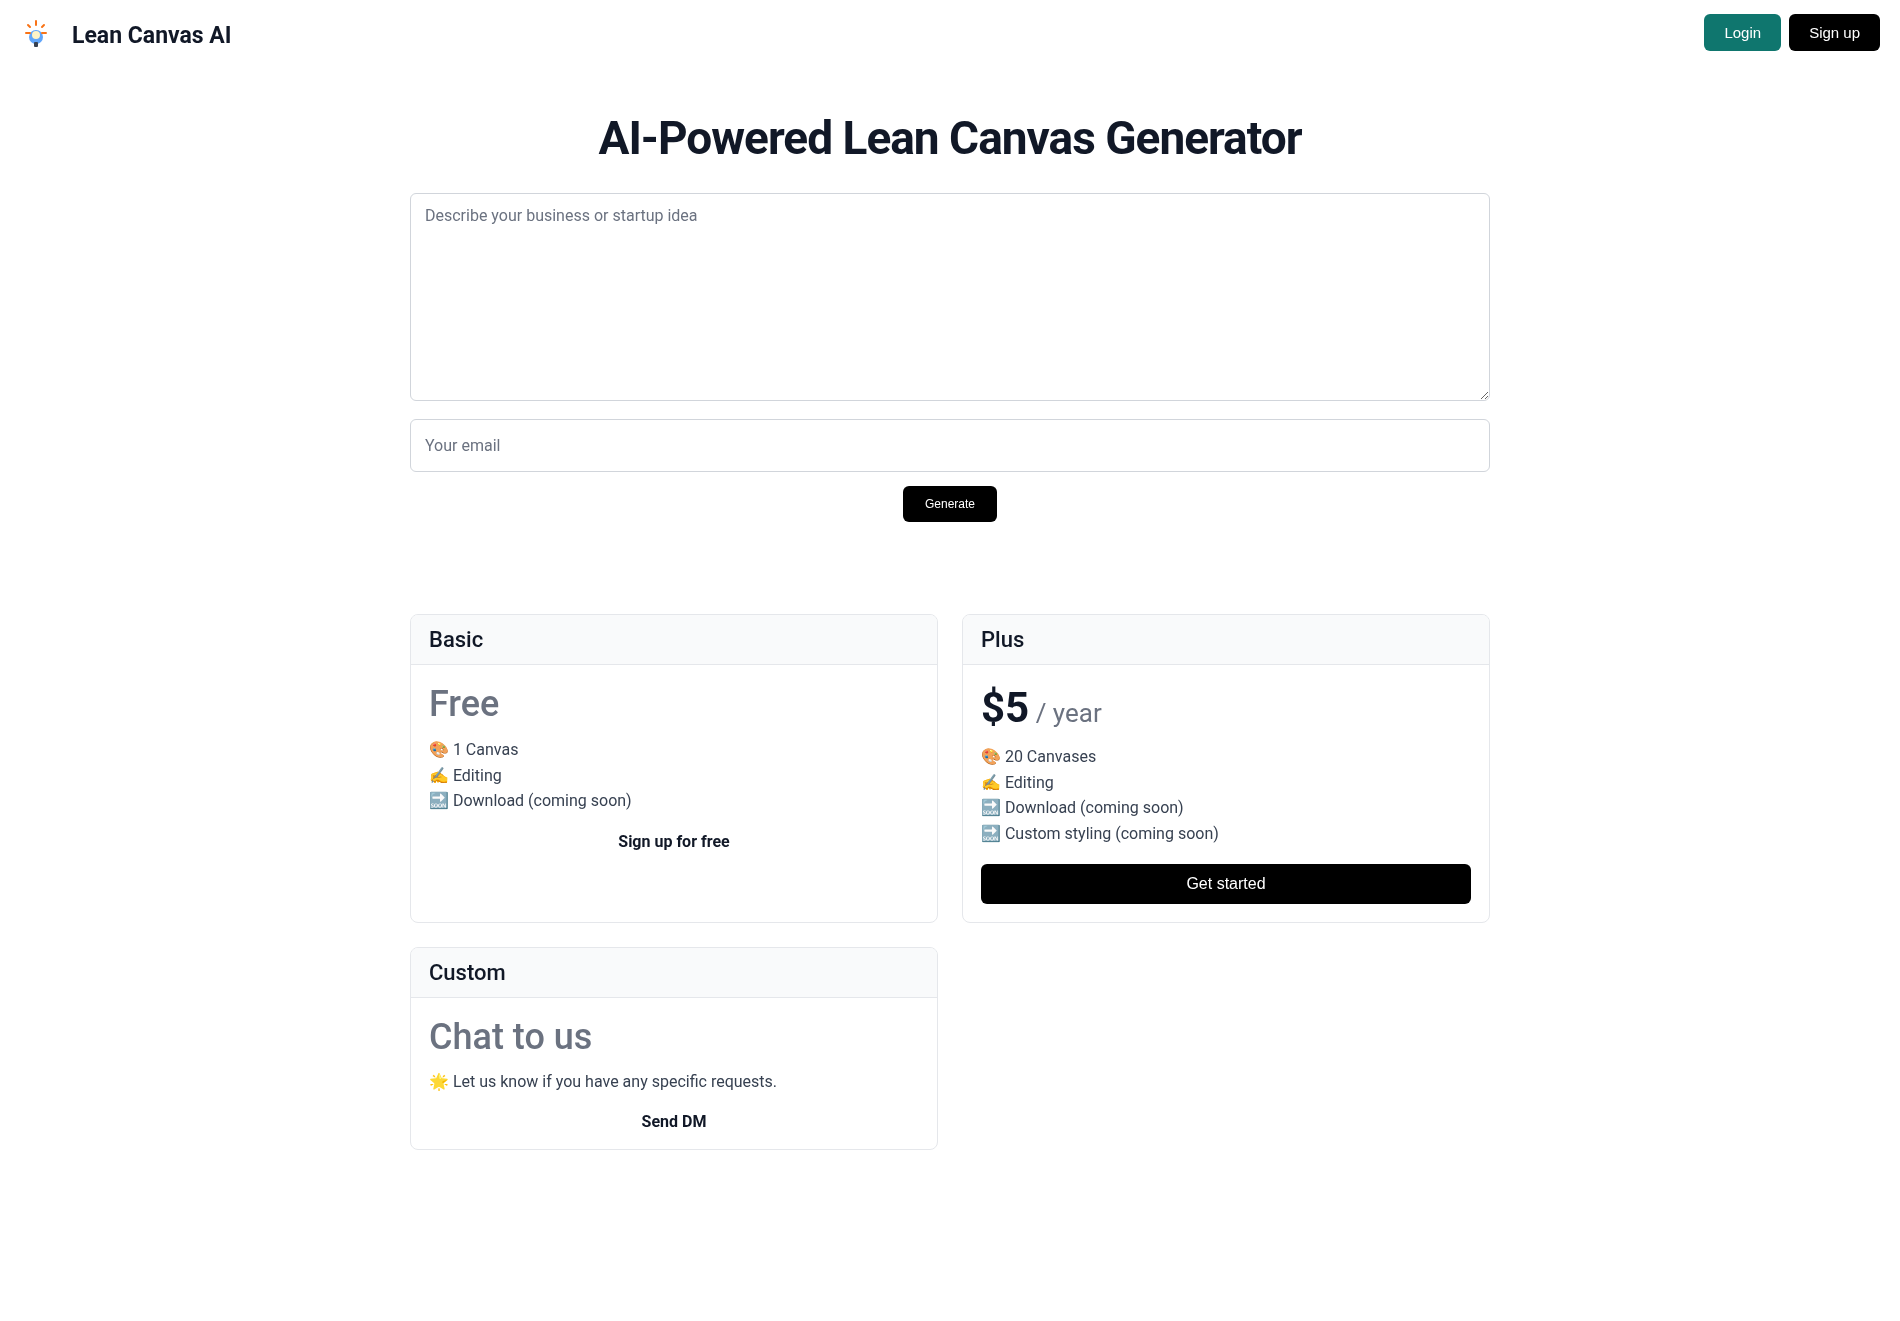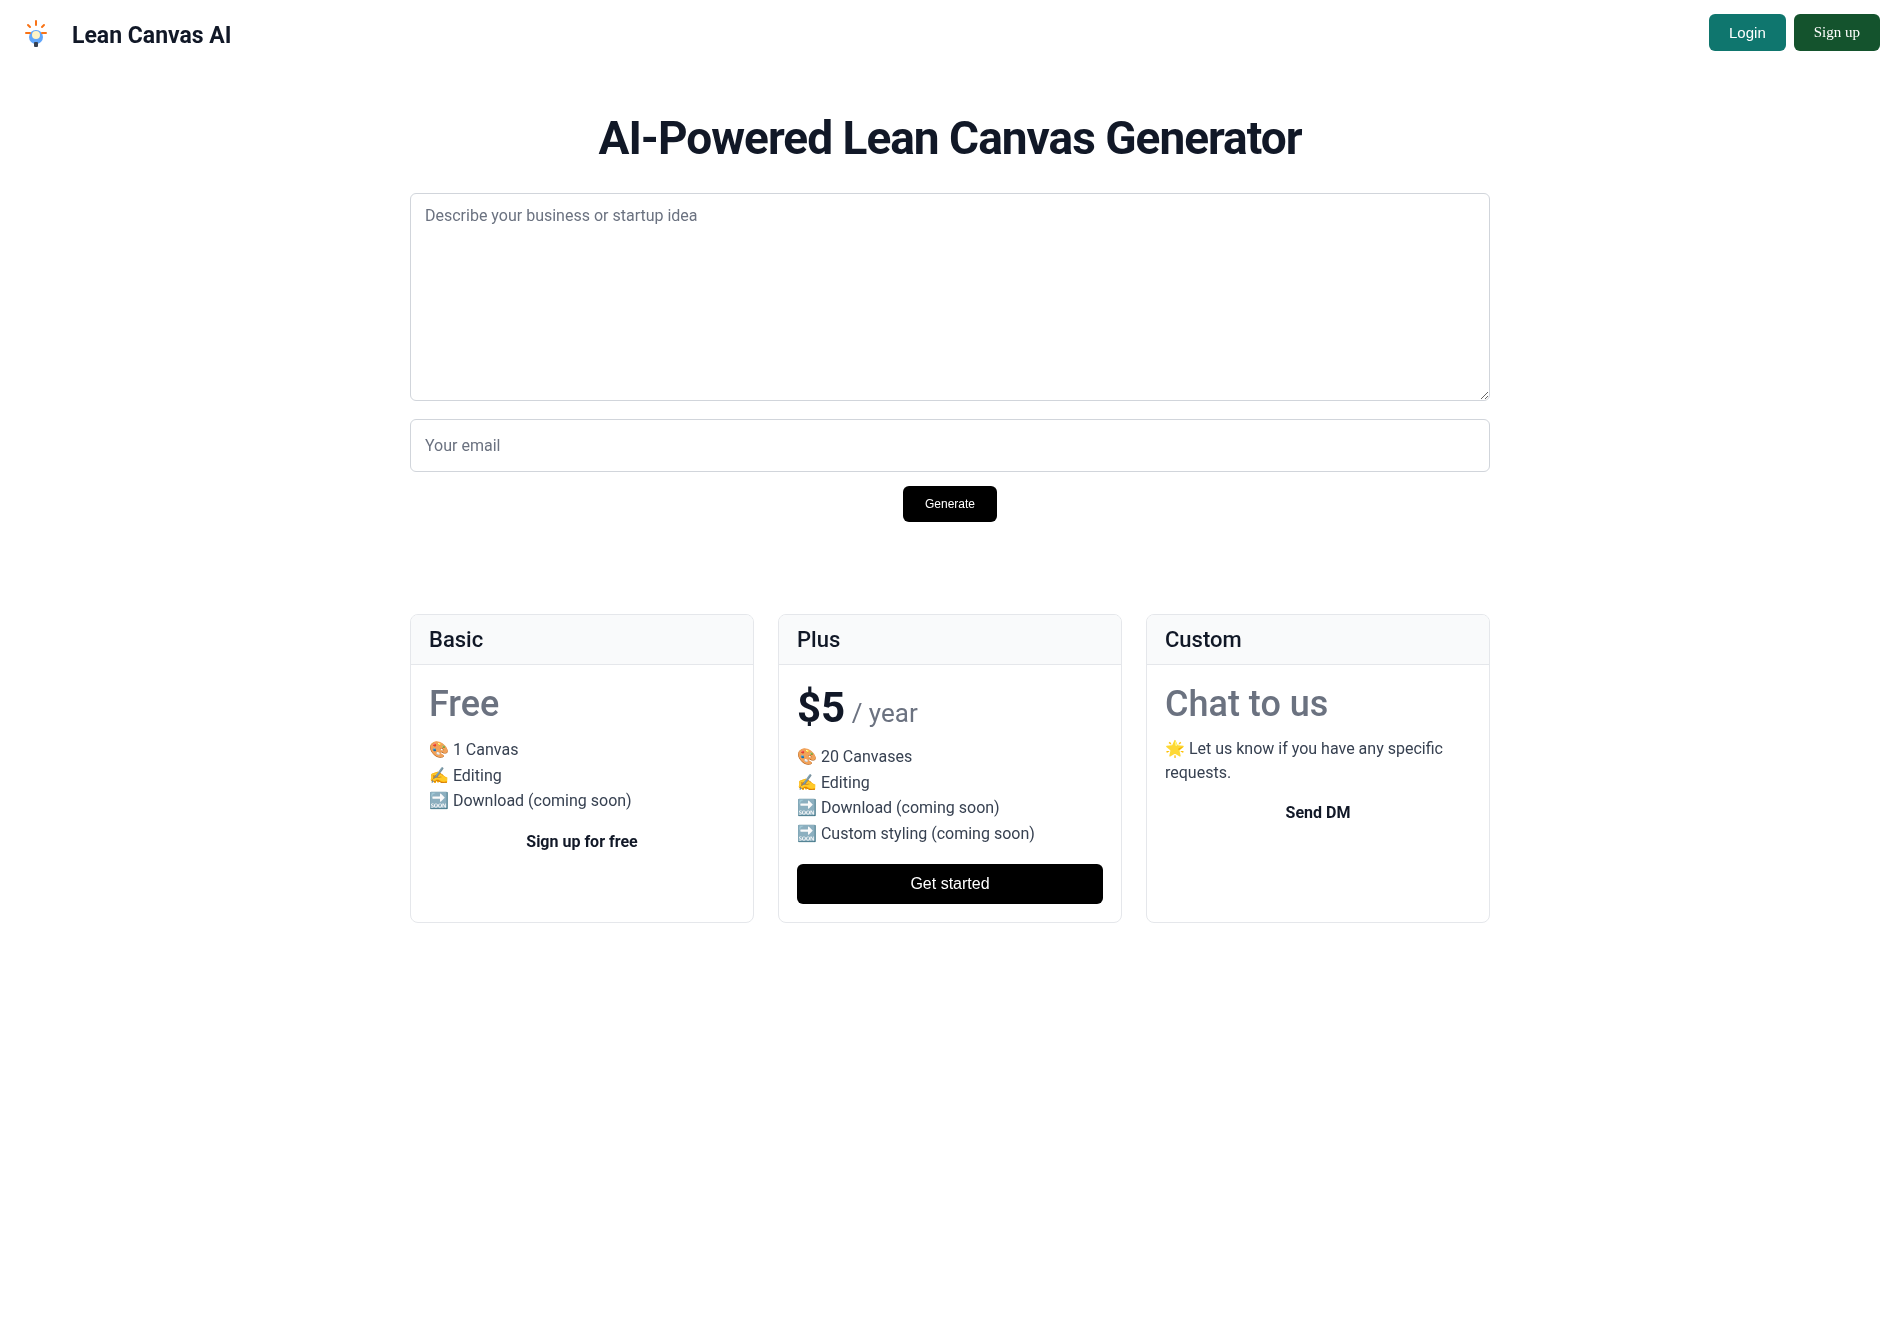--- a/index.html
+++ b/index.html
@@ -45,23 +45,22 @@
       padding: 10px 20px;
       font-size: 15px;
       font-weight: 500;
       cursor: pointer;
     }
     .btn-login {
       background: #0f766e;
       color: #ffffff;
     }
     .btn-signup {
-      background: #14532d;
-      color: #ffffff;
-      font-family: Liberation Serif, serif;
+      background: #000000;
+      color: #ffffff;
     }
     .container {
       max-width: 1120px;
       margin: 0 auto;
       padding: 0 20px;
     }
     .hero-title {
       text-align: center;
       font-size: 46px;
       font-weight: 700;
@@ -105,21 +104,21 @@
       color: #ffffff;
       border: none;
       border-radius: 6px;
       padding: 11px 22px;
       font-size: 12px;
       font-weight: 500;
       cursor: pointer;
     }
     .pricing {
       display: grid;
-      grid-template-columns: repeat(3, 1fr);
+      grid-template-columns: repeat(2, 1fr);
       gap: 24px;
       margin-top: 92px;
     }
     .card {
       border: 1px solid #e5e7eb;
       border-radius: 8px;
       overflow: hidden;
       background: #ffffff;
     }
     .card-header {

